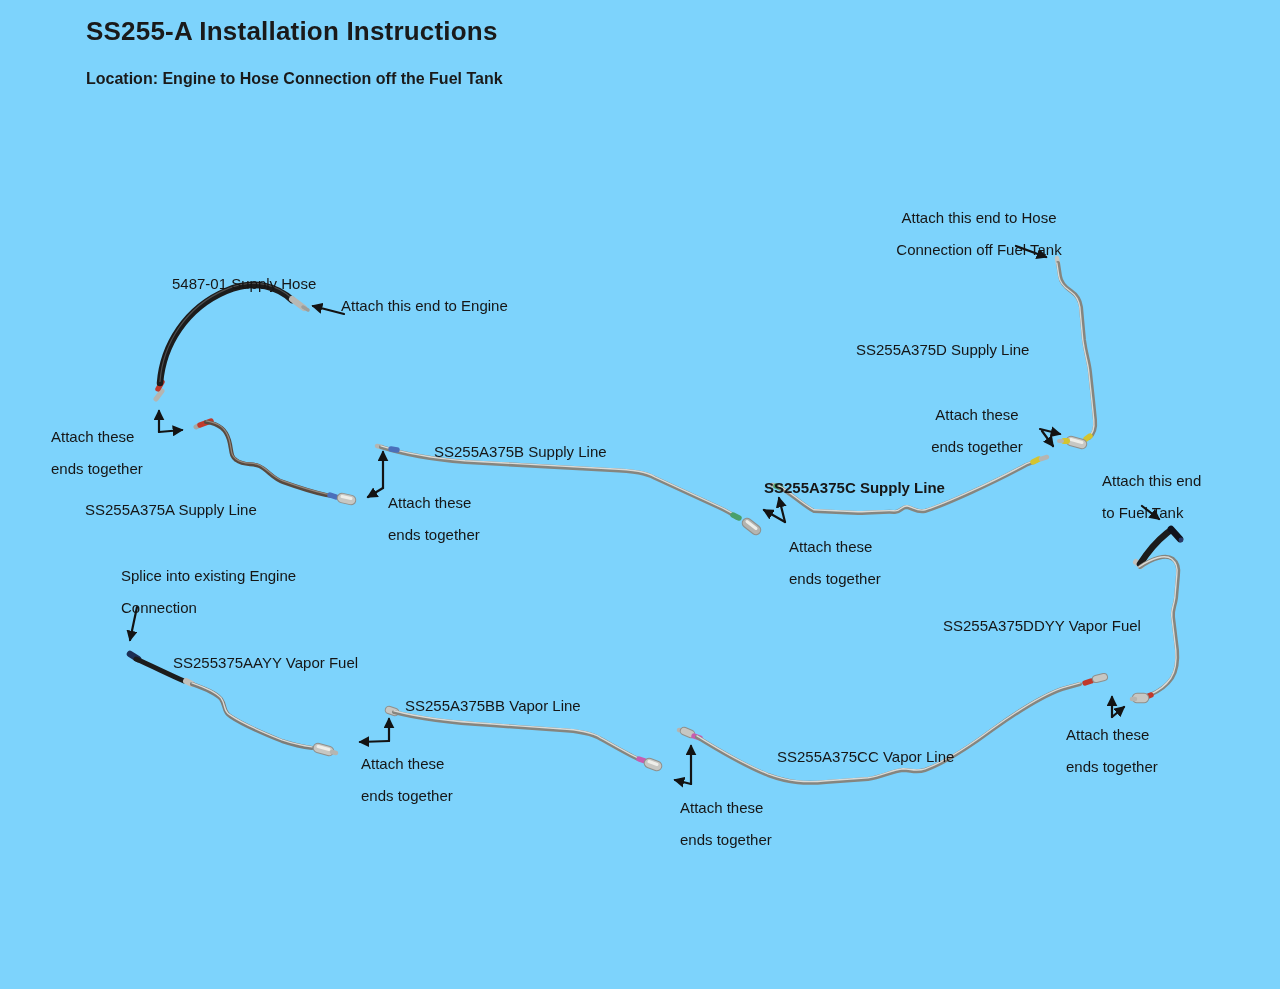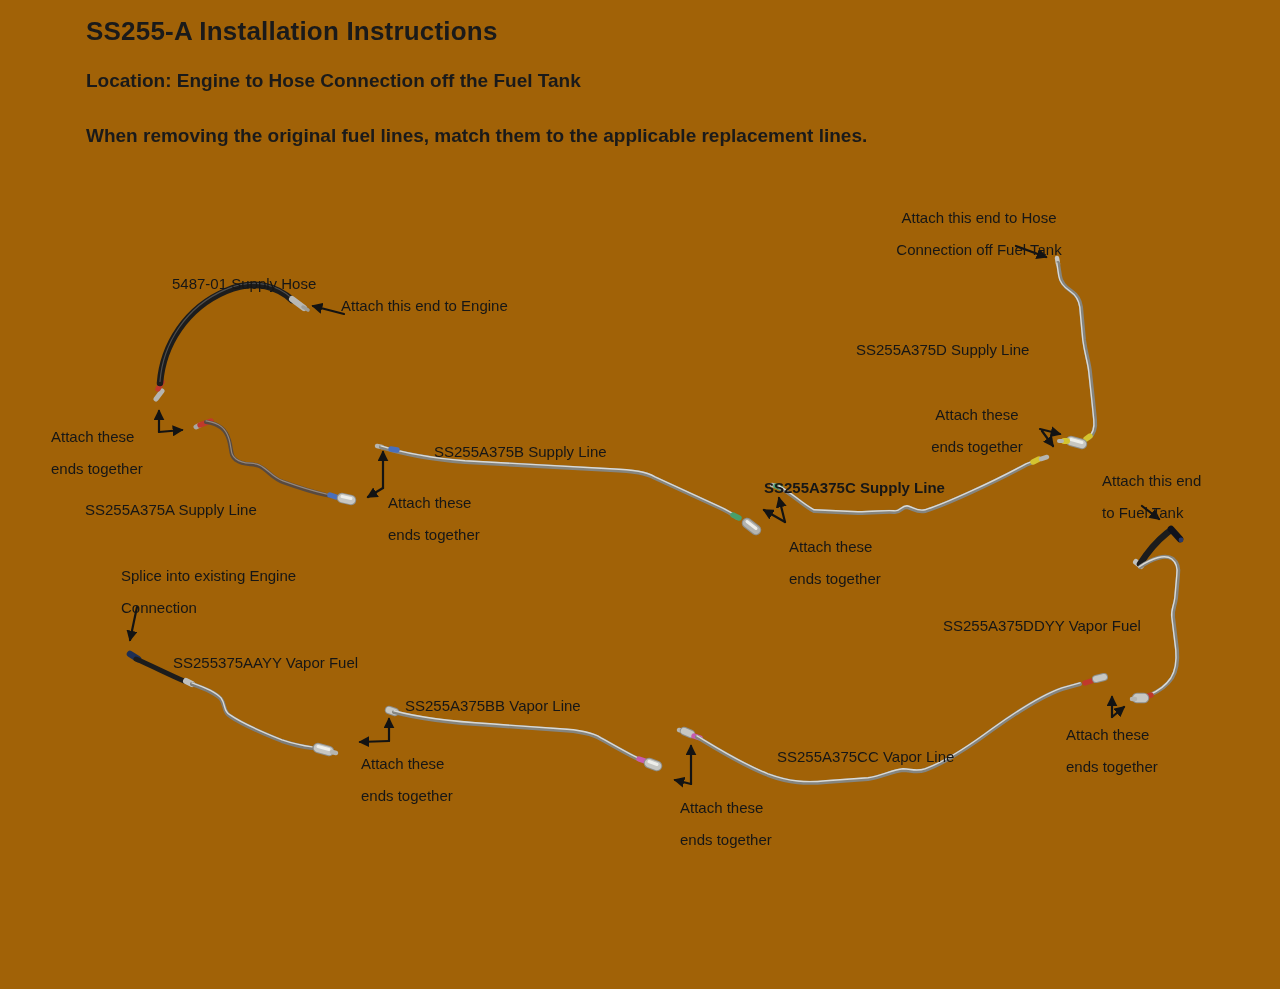--- a/index.html
+++ b/index.html
@@ -1,20 +1,20 @@
 <!DOCTYPE html>
 <html><head>
 <meta charset="utf-8">
 <style>
   html,body{margin:0;padding:0;background:#ffffff;}
-  .page{position:relative;width:1280px;height:989px;background:#a16207;overflow:hidden;
+  .page{position:relative;width:1280px;height:989px;background:#7dd3fc;overflow:hidden;
         font-family:"Liberation Sans",sans-serif;color:#1a1a1a;}
   .abs{position:absolute;}
   .title{font-size:26px;font-weight:bold;letter-spacing:.2px;}
-  .subhead{font-size:19px;font-weight:bold;text-align:center;}
+  .subhead{font-size:16px;font-weight:bold;text-align:center;}
   .lbl{position:absolute;font-size:15px;line-height:32px;color:#161616;white-space:pre-line;}
   .ctr{text-align:center;}
   .footer p{margin:0;font-size:16px;font-weight:bold;line-height:24px;}
   svg{position:absolute;left:0;top:0;}
   .t-base{fill:none;stroke:#85857f;stroke-width:4;stroke-linecap:round;stroke-linejoin:round;}
   .t-hi{fill:none;stroke:#dadad6;stroke-width:1.4;stroke-linecap:round;stroke-linejoin:round;}
   .t-dark{fill:none;stroke:#57493f;stroke-width:4;stroke-linecap:round;stroke-linejoin:round;}
   .t-dark-hi{fill:none;stroke:#94877c;stroke-width:1.2;stroke-linecap:round;}
   .hose{fill:none;stroke:#1c1c1c;stroke-width:6.5;stroke-linecap:round;}
   .hose-hi{fill:none;stroke:#4f4f4f;stroke-width:1.2;stroke-linecap:round;}
@@ -25,21 +25,20 @@
   .cap{stroke:#b5b5b1;stroke-width:5;stroke-linecap:round;}
   .band{stroke-width:5.4;stroke-linecap:round;}
 </style>
 </head>
 <body>
 
 <div class="page">
 
   <div class="abs title" style="left:86px;top:16px;">SS255-A Installation Instructions</div>
   <div class="abs subhead" style="left:86px;top:70px;">Location: Engine to Hose Connection off the Fuel Tank</div>
-  <div class="abs subhead" style="left:86px;top:125px;">When removing the original fuel lines, match them to the applicable replacement lines.</div>
 
   <svg width="1280" height="989" viewBox="0 0 1280 989">
     <defs>
       <marker id="ah" viewBox="0 0 10 10" refX="8.5" refY="5" markerWidth="11" markerHeight="11" markerUnits="userSpaceOnUse" orient="auto">
         <path d="M0,0 L10,5 L0,10 z" fill="#131313"></path>
       </marker>
       <path id="pHose" d="M 160,383 C 163,345 186,308 226,291 C 256,278 279,288 292,300"></path>
       <path id="pA" d="M 206,422 C 220,424 226,430 229,440 C 232,450 230,456 236,460 C 244,466 252,463 259,466 C 268,470 272,478 283,482 C 297,487 312,492 326,495 L 333,496"></path>
       <path id="pB" d="M 381,447 C 400,453 430,459 465,462 L 610,470 C 635,471 646,473 655,478 L 718,507 C 727,511 732,514 737,518"></path>
       <path id="pC" d="M 779,487 C 792,494 801,504 814,511 L 858,513 C 874,513 887,511 894,512 C 900,513 901,507 907,507 C 913,508 917,513 925,511 C 945,505 995,482 1026,465 L 1036,461"></path>

